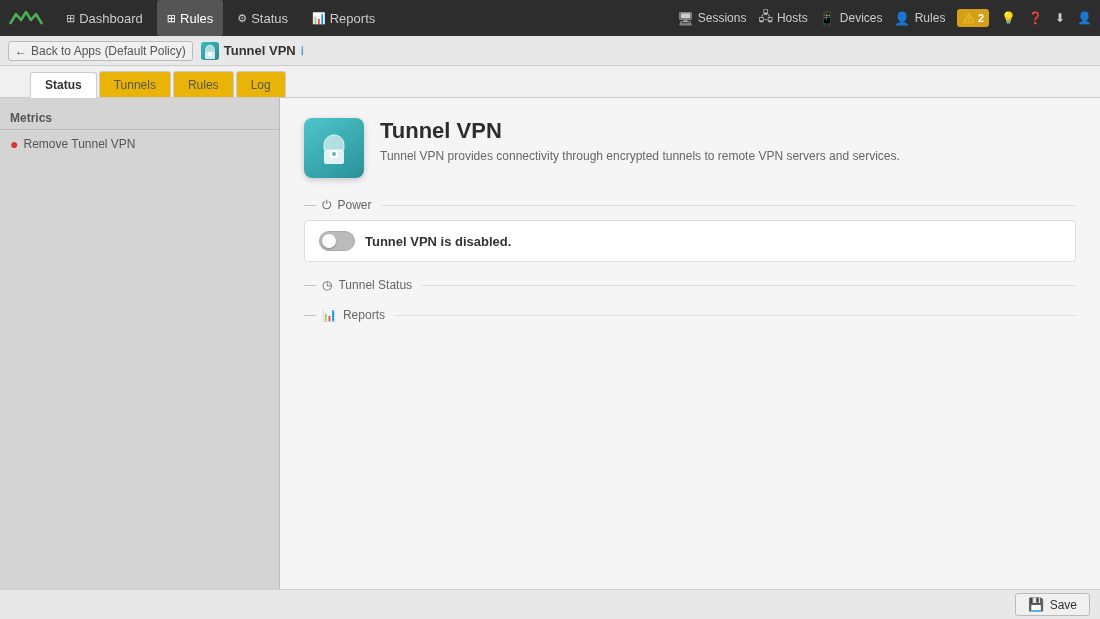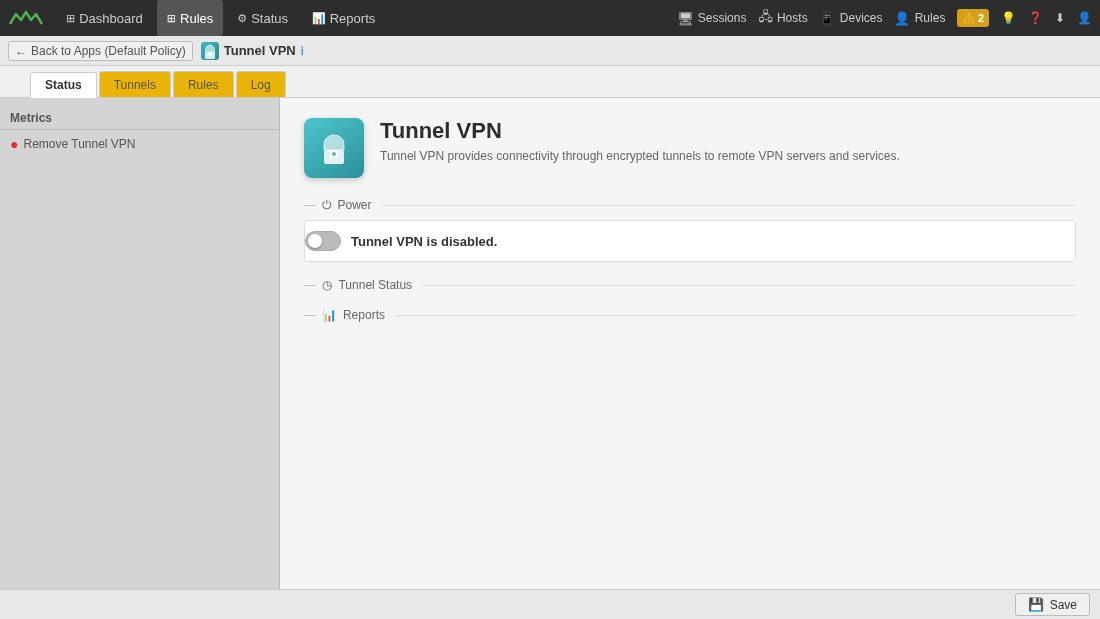--- a/index.html
+++ b/index.html
@@ -130,21 +130,21 @@
       display: flex; align-items: center; gap: 6px;
       color: #666; font-size: 12px; margin-bottom: 8px;
     }
     .section-header::before { content: '—'; color: #bbb; }
     .section-header::after { content: ''; flex: 1; height: 1px; background: #ddd; margin-left: 4px; }
     .section-icon { font-size: 12px; }
 
     
     .power-box {
       border: 1px solid #ddd; border-radius: 4px; background: #fff;
-      padding: 10px 0; display: flex; align-items: center; gap: 10px;
+      padding: 10px 14px; display: flex; align-items: center; gap: 10px;
     }
     .toggle-switch {
       width: 36px; height: 20px; background: #bbb; border-radius: 10px;
       position: relative; cursor: pointer; flex-shrink: 0;
       border: 1px solid #aaa;
     }
     .toggle-switch::after {
       content: ''; position: absolute; top: 2px; left: 2px;
       width: 14px; height: 14px; background: #fff; border-radius: 50%;
       box-shadow: 0 1px 2px rgba(0,0,0,0.3);

